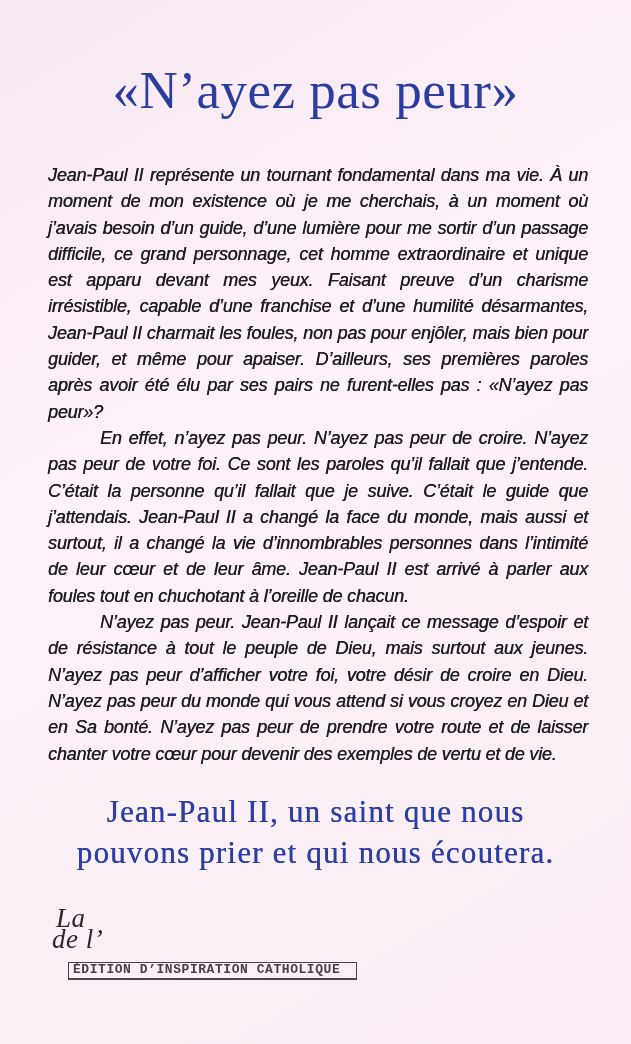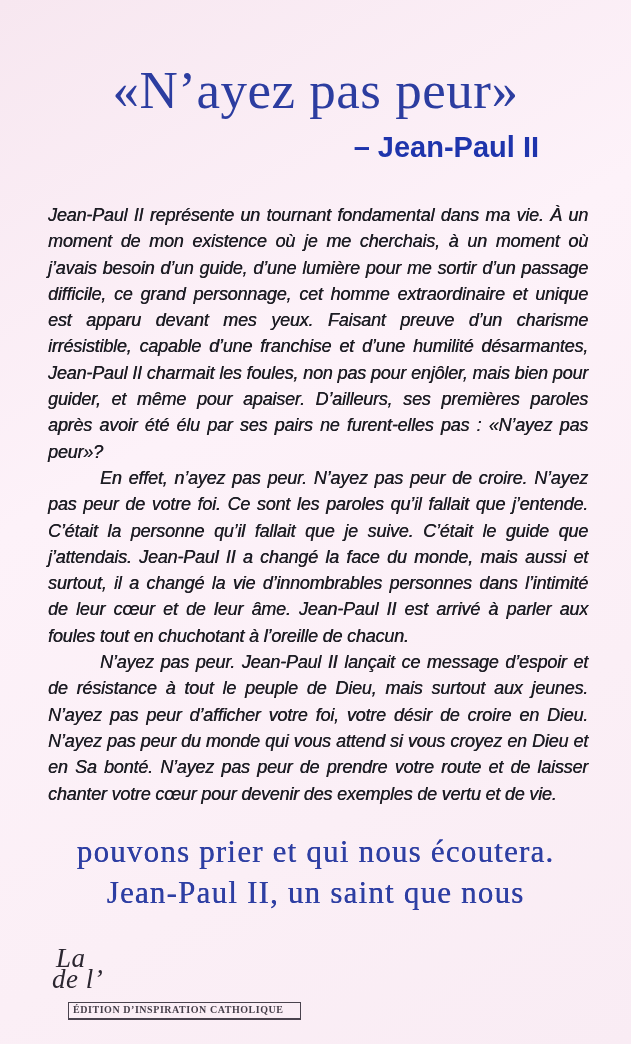--- a/index.html
+++ b/index.html
@@ -67,52 +67,51 @@
     font-style:italic;
     width:200px;
   }
   .logo-line{display:flex;align-items:center;}
   .logo-small{font-size:27px;letter-spacing:0.5px;}
   .logo-large{font-size:46px;letter-spacing:0.5px;margin-left:2px;}
   .logo-line2{margin-top:-10px;margin-left:-4px;gap:47px;}
   .logo-tagline{
     display:inline-block;
     margin:7px 0 0 12px;
-    font-family:Liberation Serif, serif;
+    font-family:Liberation Mono, monospace;
     font-style:normal;
     font-weight:600;
-    font-size:10px;
+    font-size:13px;
     line-height:12px;
     letter-spacing:0.55px;
     color:#453e49;
     border:1px solid #4a434e;
     border-bottom-width:2px;
     padding:1px 16px 2px 4px;
     white-space:nowrap;
   }
 </style>
 </head>
 <body>
 
 <div class="page">
 
   <header>
     <h1 class="title">«N’ayez pas peur»</h1>
-    <div class="attribution">– Jean-Paul II</div>
   </header>
 
   <main class="body-text">
     <p>Jean-Paul II représente un tournant fondamental dans ma vie. À un moment de mon existence où je me cherchais, à un moment où j’avais besoin d’un guide, d’une lumière pour me sortir d’un passage difficile, ce grand personnage, cet homme extraordinaire et unique est apparu devant mes yeux. Faisant preuve d’un charisme irrésistible, capable d’une franchise et d’une humilité désarmantes, Jean-Paul II charmait les foules, non pas pour enjôler, mais bien pour guider, et même pour apaiser. D’ailleurs, ses premières paroles après avoir été élu par ses pairs ne furent-elles pas : «N’ayez pas peur»?</p>
     <p class="indent">En effet, n’ayez pas peur. N’ayez pas peur de croire. N’ayez pas peur de votre foi. Ce sont les paroles qu’il fallait que j’entende. C’était la personne qu’il fallait que je suive. C’était le guide que j’attendais. Jean-Paul II a changé la face du monde, mais aussi et surtout, il a changé la vie d’innombrables personnes dans l’intimité de leur cœur et de leur âme. Jean-Paul II est arrivé à parler aux foules tout en chuchotant à l’oreille de chacun.</p>
     <p class="indent">N’ayez pas peur. Jean-Paul II lançait ce message d’espoir et de résistance à tout le peuple de Dieu, mais surtout aux jeunes. N’ayez pas peur d’afficher votre foi, votre désir de croire en Dieu. N’ayez pas peur du monde qui vous attend si vous croyez en Dieu et en Sa bonté. N’ayez pas peur de prendre votre route et de laisser chanter votre cœur pour devenir des exemples de vertu et de vie.</p>
   </main>
 
   <div class="closing">
+    <div>Jean-Paul II, un saint que nous</div>
     <div>pouvons prier et qui nous écoutera.</div>
-    <div>Jean-Paul II, un saint que nous</div>
   </div>
 
   <div class="logo">
     <div class="logo-line">
       <span class="logo-small">La</span>
     </div>
     <div class="logo-line logo-line2">
       <span class="logo-small">de l’</span>
     </div>
     <span class="logo-tagline">ÉDITION D’INSPIRATION CATHOLIQUE</span>

